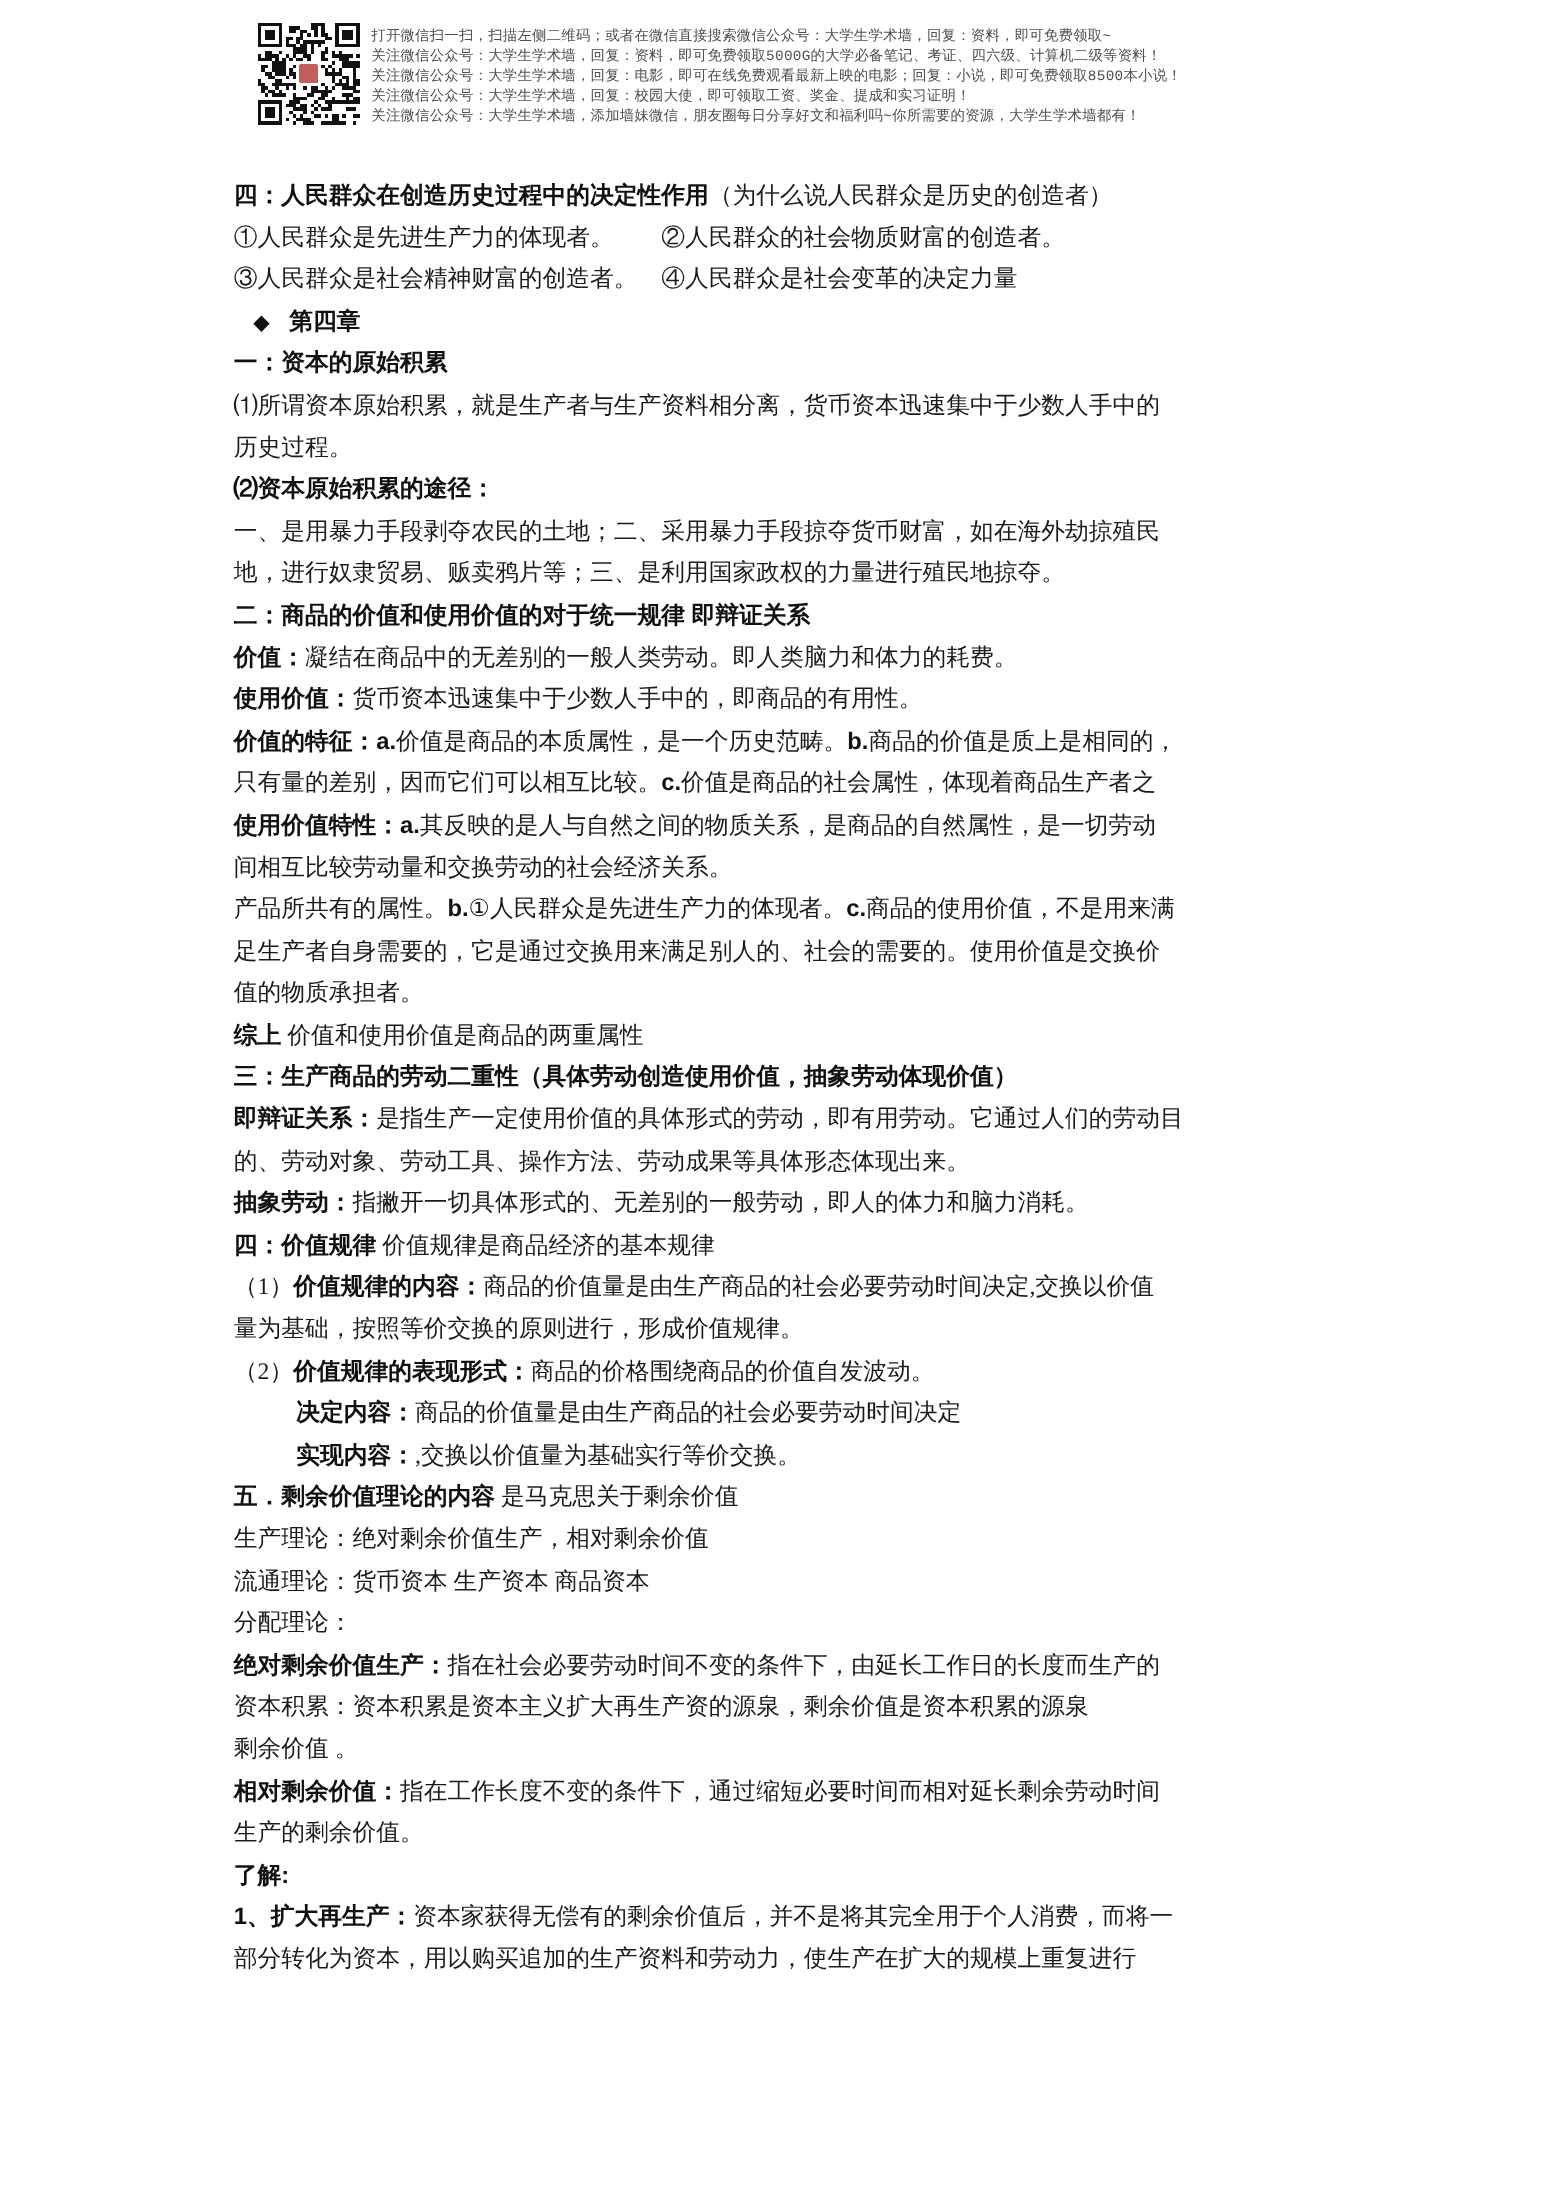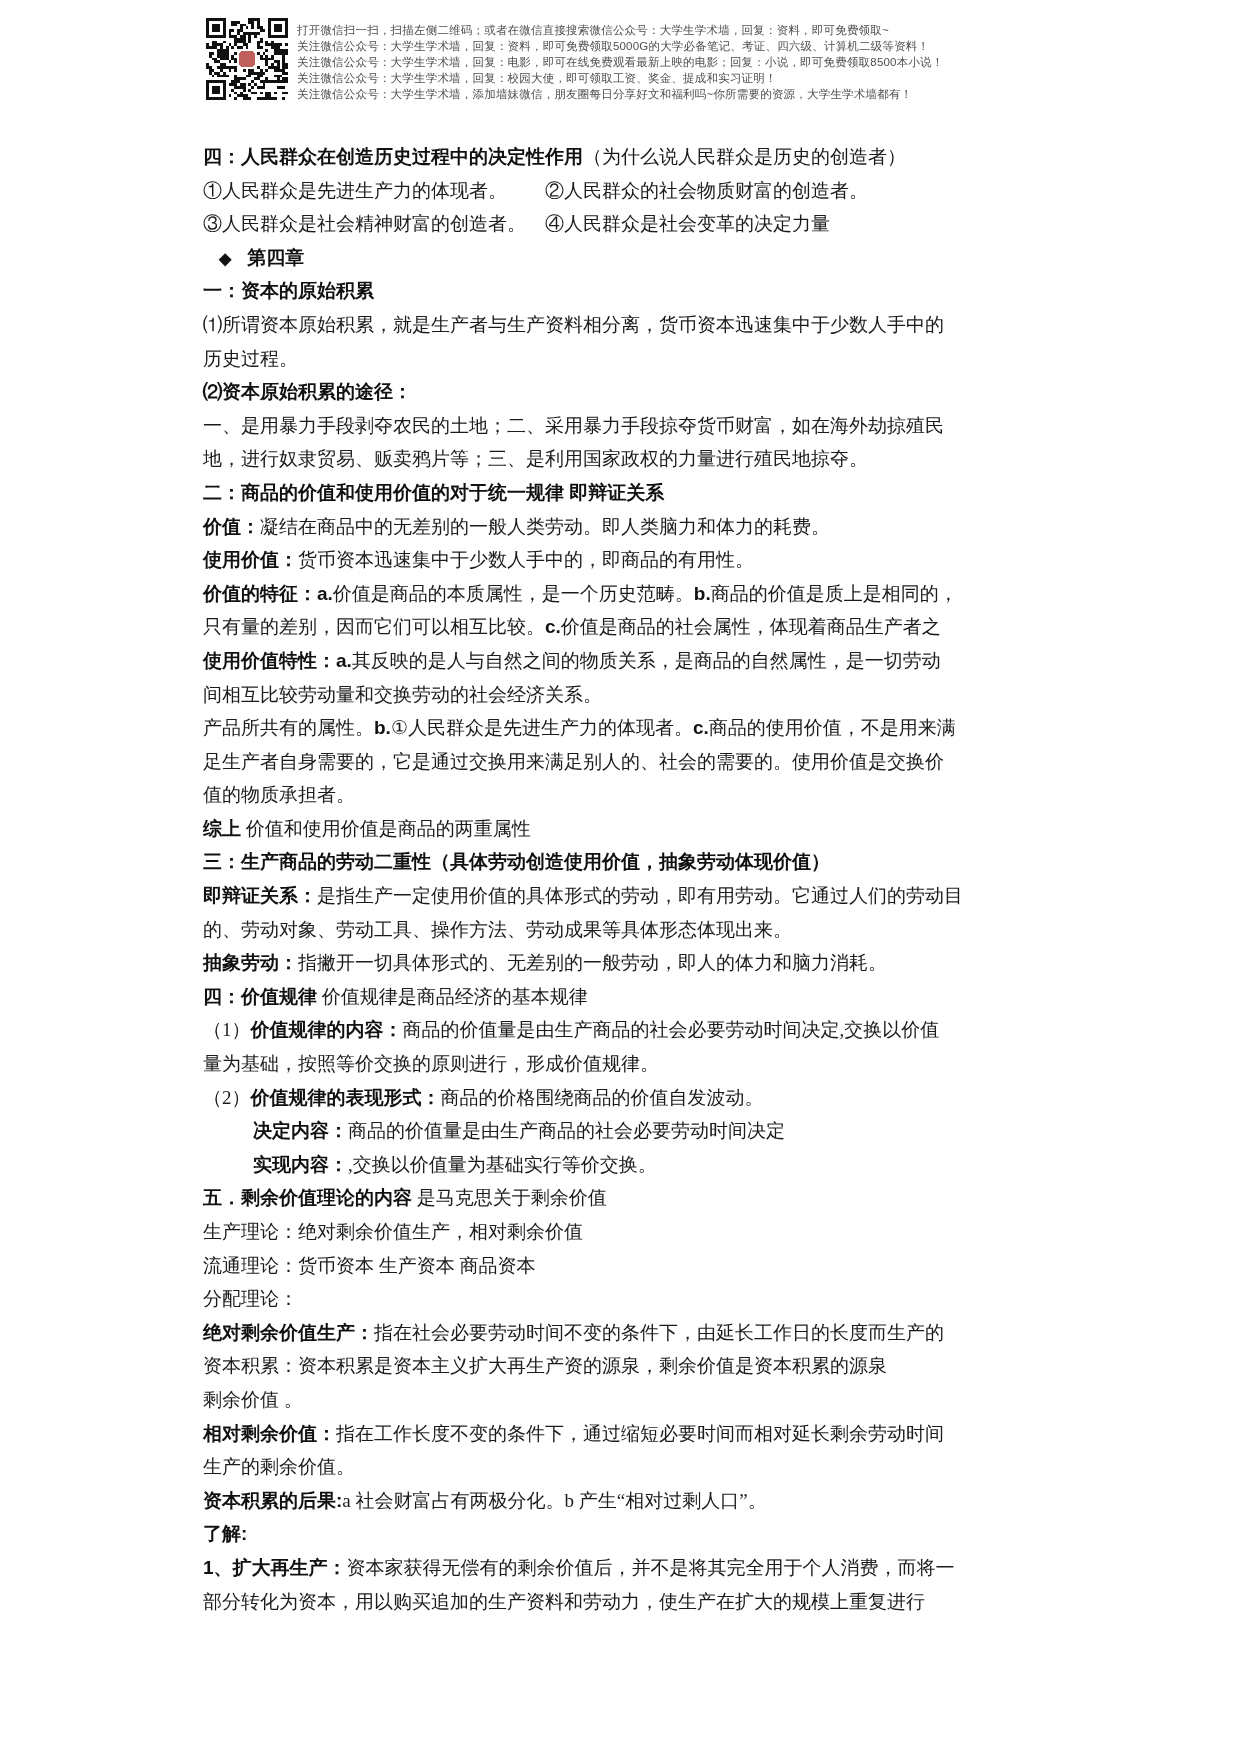--- a/index.html
+++ b/index.html
@@ -1,27 +1,27 @@
 <!DOCTYPE html>
 <html><head>
 <meta charset="utf-8">
 <style>
   html,body{margin:0;padding:0;background:#ffffff;}
   .page{position:relative;width:1241px;height:1754px;background:#ffffff;overflow:hidden;}
 
   
   .hdr{position:absolute;left:206px;top:18px;display:flex;align-items:flex-start;}
   .qr{width:82px;height:82px;flex:0 0 auto;display:block;}
-  .hdr-lines{margin-left:9px;padding-top:4px;font-family:Liberation Sans, sans-serif;
+  .hdr-lines{margin-left:9px;padding-top:4px;font-family:Liberation Mono, monospace;
              font-size:11.5px;line-height:16.1px;color:#4e4e4e;white-space:nowrap;letter-spacing:.2px;}
 
   
   .doc{position:absolute;left:187px;top:140px;width:800px;
        font-family:"Liberation Serif",serif;font-size:19px;line-height:33.6px;color:#1b1b1b;}
-  .line{white-space:nowrap;height:33.6px;margin-left:16px;}
+  .line{white-space:nowrap;height:33.6px;}
   .line.indent{padding-left:50px;}
   .r{font-weight:400;}
   .b{font-weight:700;font-family:"Liberation Sans",sans-serif;color:#111;}
   .bullet{display:inline-block;margin-left:16px;margin-right:16px;font-size:16px;}
 </style>
 </head>
 <body>
 
 <div class="page">
   <header class="hdr">
@@ -367,18 +367,17 @@
       <div class="line indent"><span class="b">实现内容：</span><span class="r">,交换以价值量为基础实行等价交换。</span></div>
       <div class="line"><span class="b">五．剩余价值理论的内容</span><span class="r"> 是马克思关于剩余价值</span></div>
       <div class="line"><span class="r">生产理论：绝对剩余价值生产，相对剩余价值</span></div>
       <div class="line"><span class="r">流通理论：货币资本 生产资本 商品资本</span></div>
       <div class="line"><span class="r">分配理论：</span></div>
       <div class="line"><span class="b">绝对剩余价值生产：</span><span class="r">指在社会必要劳动时间不变的条件下，由延长工作日的长度而生产的</span></div>
       <div class="line"><span class="r">资本积累：资本积累是资本主义扩大再生产资的源泉，剩余价值是资本积累的源泉</span></div>
       <div class="line"><span class="r">剩余价值 。</span></div>
       <div class="line"><span class="b">相对剩余价值：</span><span class="r">指在工作长度不变的条件下，通过缩短必要时间而相对延长剩余劳动时间</span></div>
       <div class="line"><span class="r">生产的剩余价值。</span></div>
-      <div class="line"><span class="b">资本积累的后果:</span><span class="r">a 社会财富占有两极分化。b 产生“相对过剩人口”。</span></div>
       <div class="line"><span class="b">了解:</span></div>
       <div class="line"><span class="b">1、扩大再生产：</span><span class="r">资本家获得无偿有的剩余价值后，并不是将其完全用于个人消费，而将一</span></div>
       <div class="line"><span class="r">部分转化为资本，用以购买追加的生产资料和劳动力，使生产在扩大的规模上重复进行</span></div>
     </main>
 </div>
 
 </body></html>

